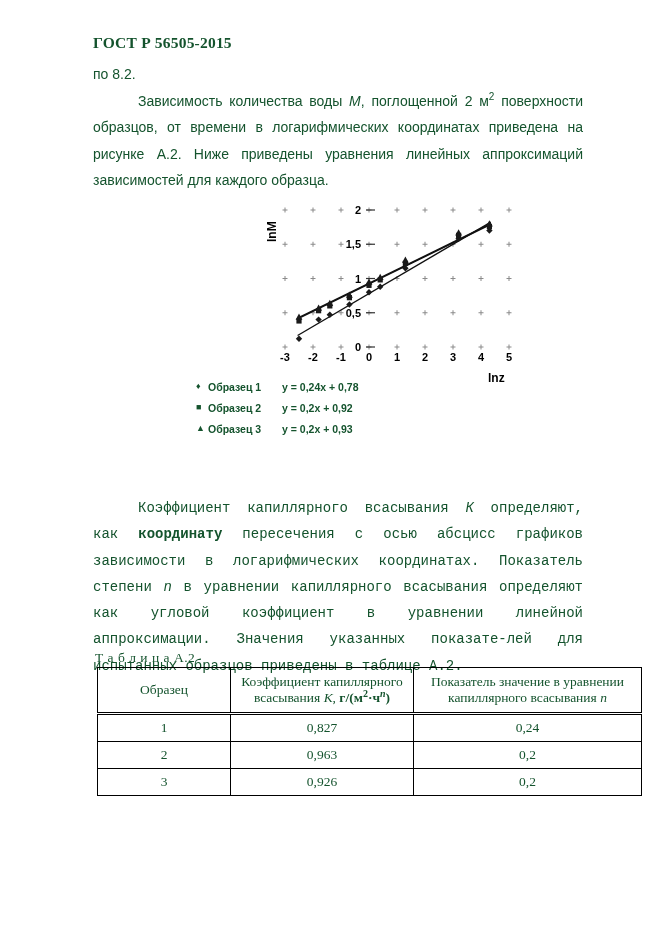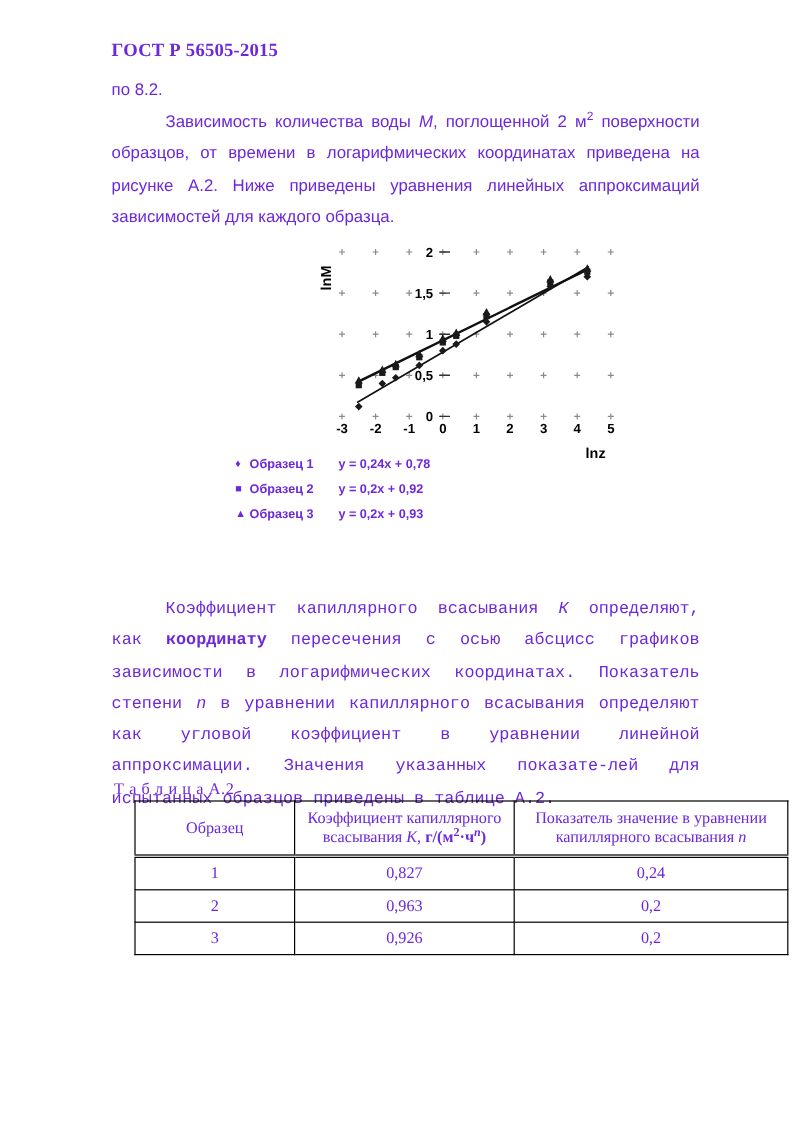--- a/index.html
+++ b/index.html
@@ -1,20 +1,20 @@
 <!DOCTYPE html>
 <html><head>
 <meta charset="utf-8">
 <style>
   html,body{margin:0;padding:0;background:#fff;}
   .page{
     position:relative;
     width:661px;height:797px;
     background:#ffffff;
-    color:#6d28d9;
+    color:#14532d;
     font-family:"Liberation Sans",sans-serif;
     overflow:hidden;
   }
   .doc-header{
     position:absolute;left:93px;top:34px;
     font-family:"Liberation Serif",serif;
     font-weight:bold;font-size:15.5px;letter-spacing:.2px;
   }
   .section-ref{
     position:absolute;left:93px;top:66px;
@@ -42,21 +42,21 @@
   .legend-eq{flex:1;}
   .fig-caption{
     position:absolute;left:93px;top:446px;width:490px;
     text-align:center;font-size:13.5px;line-height:19px;
   }
   .table-label{
     position:absolute;left:95px;top:650px;
     font-family:"Liberation Serif",serif;font-size:13.5px;letter-spacing:.5px;
   }
   .a2-table{
-    position:absolute;left:112px;top:667px;width:517px;
+    position:absolute;left:97px;top:667px;width:517px;
     border-collapse:collapse;
     font-family:"Liberation Serif",serif;font-size:13.5px;
     table-layout:fixed;
   }
   .a2-table td,.a2-table th{
     border:1px solid #000;
     text-align:center;vertical-align:middle;
     font-weight:normal;
     padding:1px 4px;
   }

